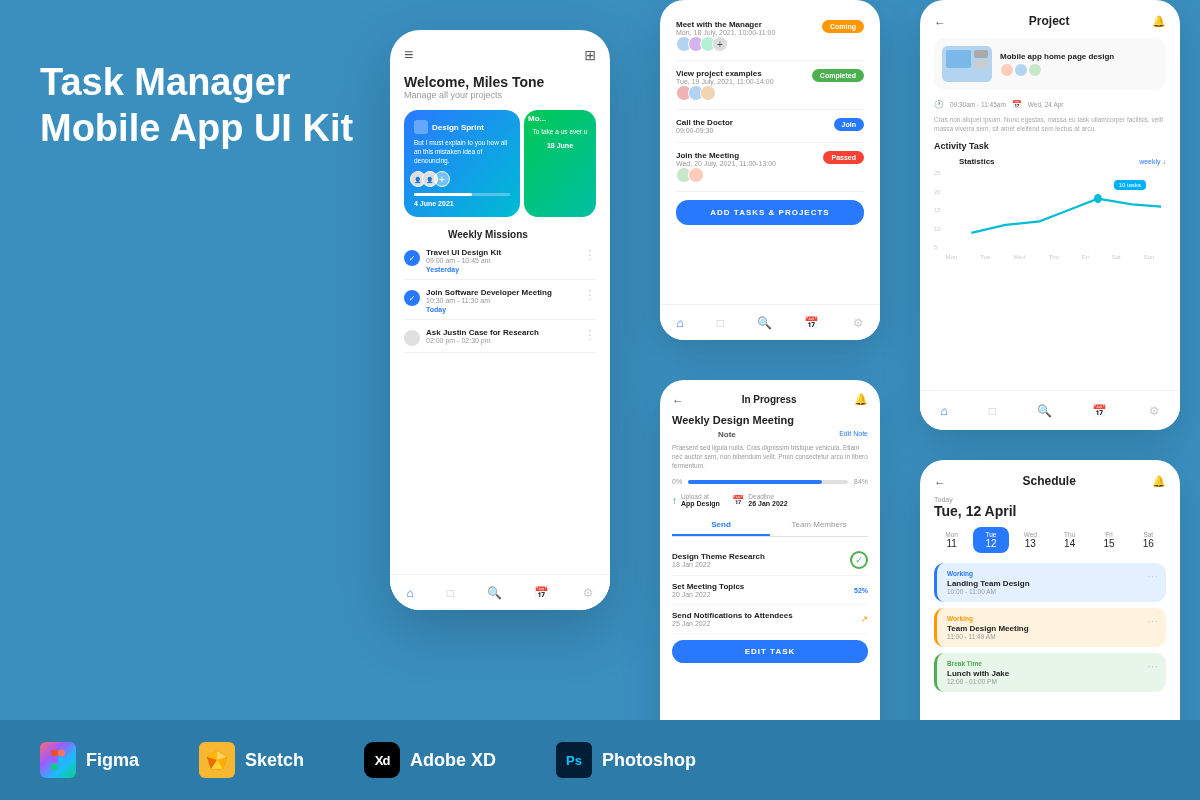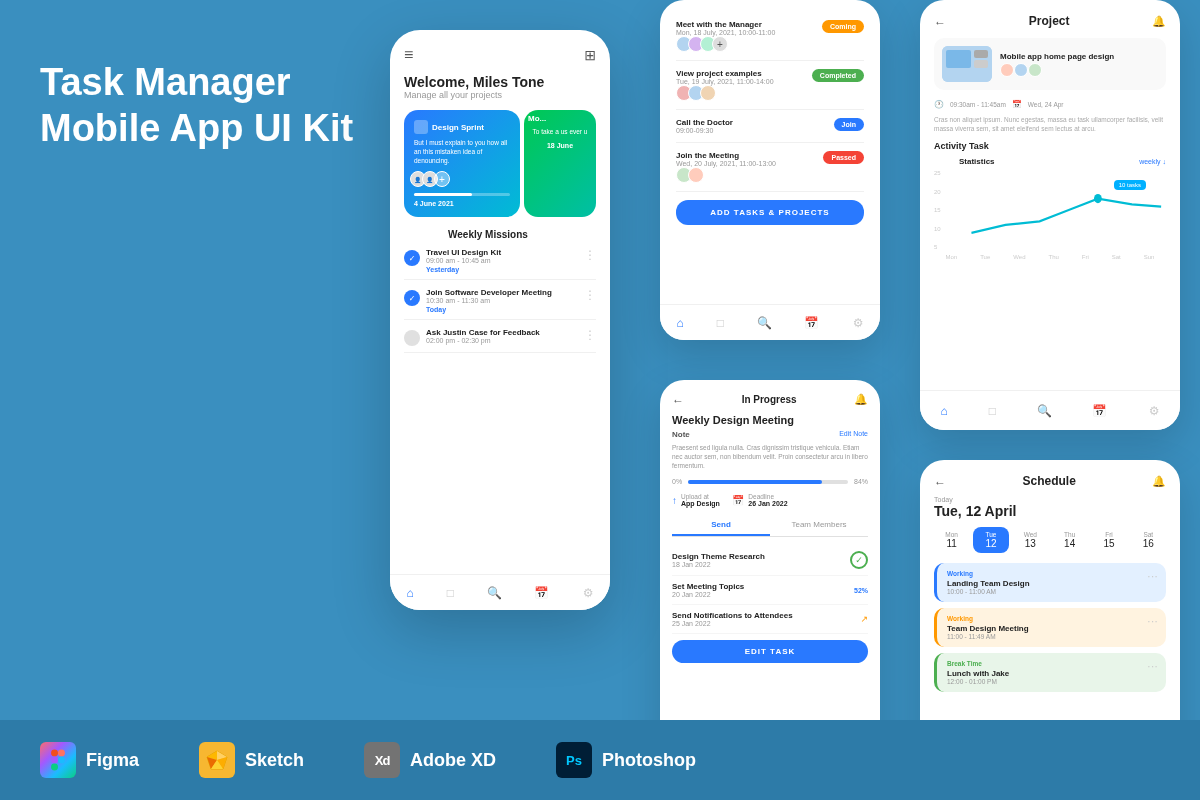--- a/index.html
+++ b/index.html
@@ -51,21 +51,21 @@
       height: 36px;
       border-radius: 6px;
       display: flex;
       align-items: center;
       justify-content: center;
       font-size: 20px;
       font-weight: bold;
     }
     .figma-icon { background: linear-gradient(135deg, #ff6b6b, #a259ff, #1abcfe, #0acf83); }
     .sketch-icon { background: #f7b731; }
-    .xd-icon { background: #737373; color: white; font-size: 14px; }
+    .xd-icon { background: #000000; color: white; font-size: 14px; border-radius: 9px; }
     .ps-icon { background: #001e36; color: #00c8ff; font-size: 16px; }
 
     
     .phone-main {
       position: absolute;
       left: 390px;
       top: 30px;
       width: 220px;
       height: 580px;
       background: white;
@@ -303,20 +303,21 @@
       margin-bottom: 8px;
     }
     .back-arrow { font-size: 12px; color: #555; }
     .progress-title { font-size: 10px; font-weight: 700; color: #222; }
     .bell-icon { font-size: 11px; color: #555; }
     .meeting-title { font-size: 11px; font-weight: 700; color: #222; margin-bottom: 4px; }
     .note-header {
       display: flex;
       justify-content: space-between;
       margin-bottom: 4px;
+      margin-left: 46px;
     }
     .note-label { font-size: 8px; font-weight: 600; color: #555; }
     .edit-note { font-size: 7px; color: #2979ff; }
     .note-text { font-size: 6.5px; color: #999; line-height: 1.4; margin-bottom: 8px; }
     .progress-bar-container {
       display: flex;
       align-items: center;
       gap: 6px;
       margin-bottom: 8px;
     }
@@ -635,21 +636,21 @@
         <div class="mission-title">Join Software Developer Meeting</div>
         <div class="mission-time">10:30 am - 11:30 am</div>
         <div class="mission-day">Today</div>
       </div>
       <span class="mission-dots">⋮</span>
     </div>
 
     <div class="mission-item">
       <div class="mission-check-pending"></div>
       <div class="mission-content">
-        <div class="mission-title">Ask Justin Case for Feedback</div>
+        <div class="mission-title">Ask Justin Case for Research</div>
         <div class="mission-time">02:00 pm - 02:30 pm</div>
       </div>
       <span class="mission-dots">⋮</span>
     </div>
   </div>
   <div class="phone-nav">
     <span class="nav-icon-active">⌂</span>
     <span class="nav-icon">□</span>
     <span class="nav-icon">🔍</span>
     <span class="nav-icon">📅</span>

